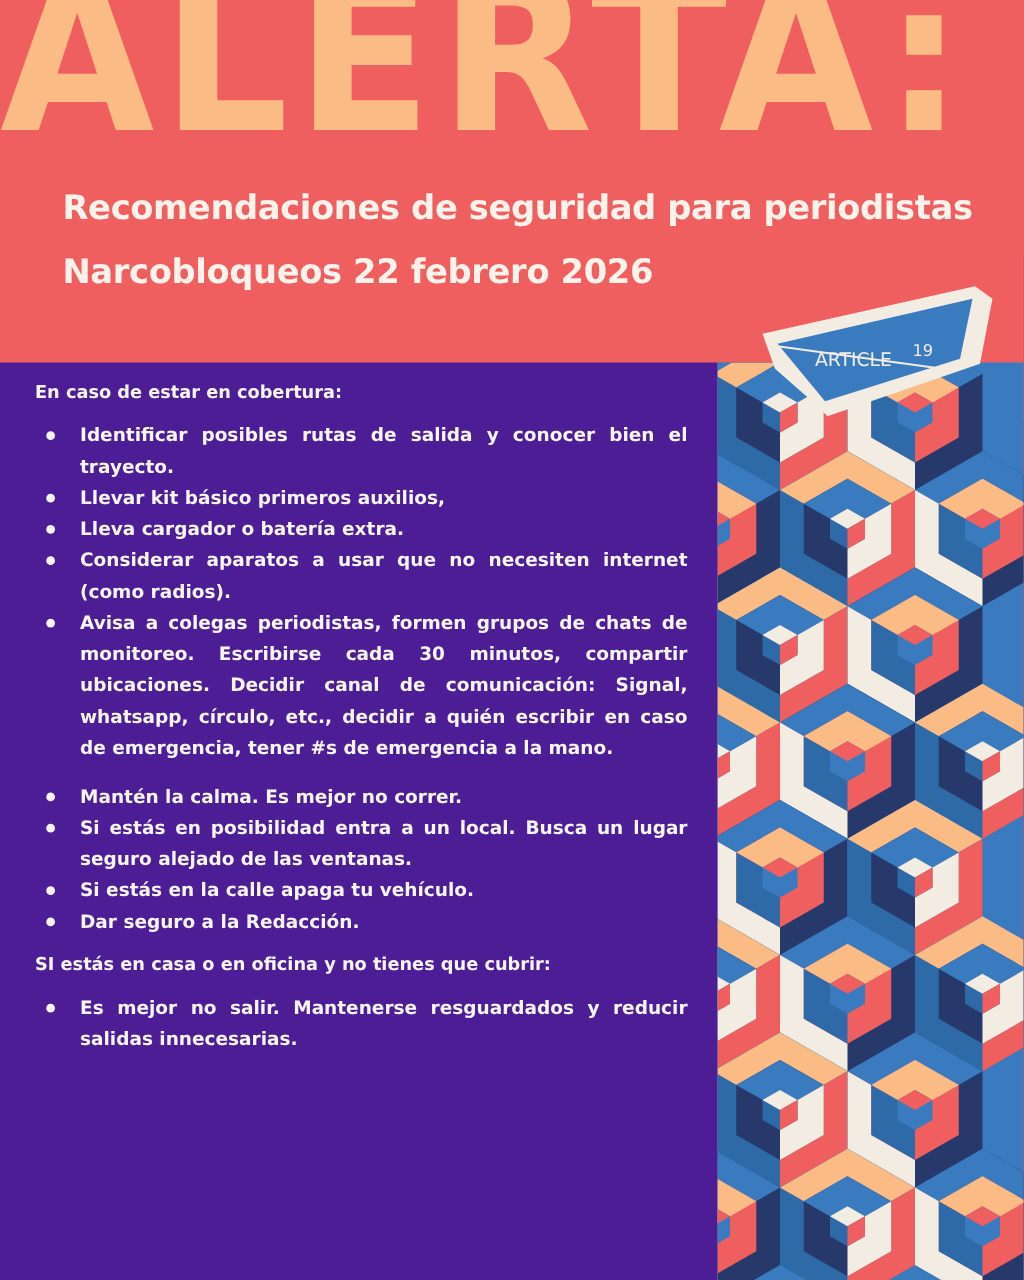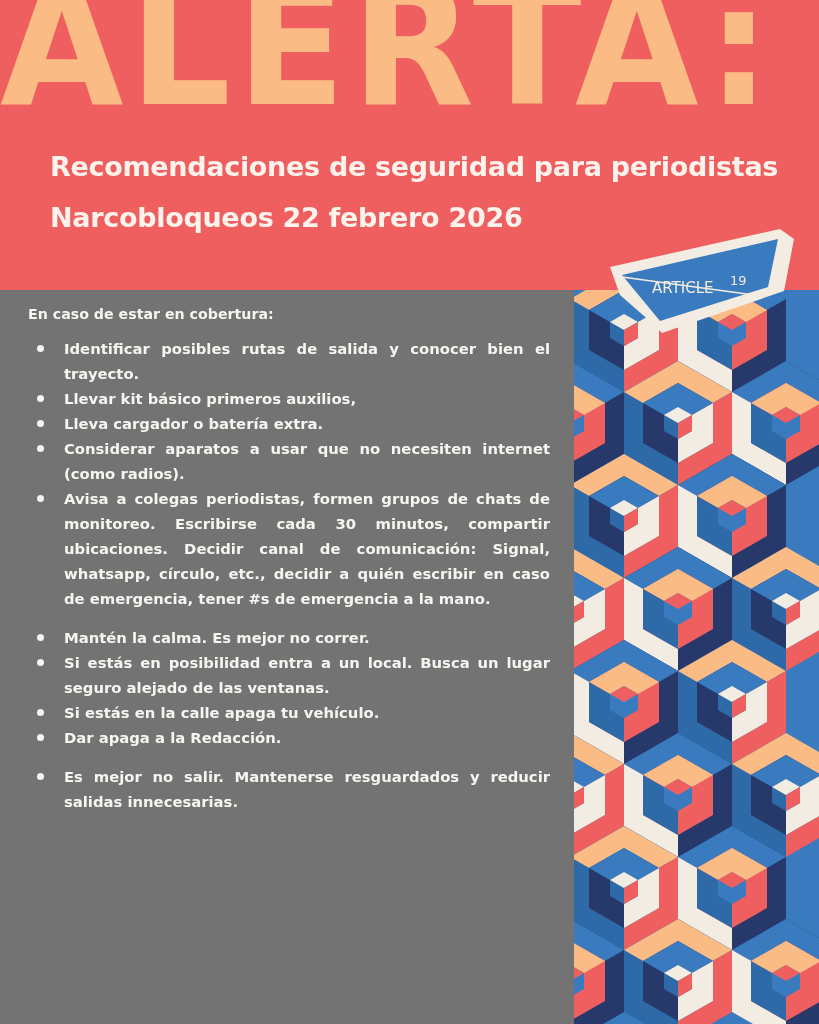--- a/index.html
+++ b/index.html
@@ -5,21 +5,21 @@
   * { box-sizing: border-box; margin: 0; padding: 0; }
   html, body { width: 819px; height: 1024px; overflow: hidden; }
   body { font-family: "Liberation Sans", "DejaVu Sans", sans-serif; background: #ef5d5d; position: relative; }
 
   .header { position: absolute; left: 0; top: 0; width: 819px; height: 336px; background: #ef5f5f; overflow: hidden; }
   .alerta { position: absolute; left: 0; top: -38px; font-family: "DejaVu Sans", sans-serif; font-weight: bold; font-size: 168px; letter-spacing: 6px; color: #fbbb85; line-height: 1; transform: scaleX(0.95); transform-origin: left top; white-space: nowrap; }
   .subtitle { position: absolute; left: 50px; color: #fdf3ec; font-weight: bold; font-size: 27px; font-family: "DejaVu Sans", sans-serif; letter-spacing: -0.3px; }
   .subtitle.l1 { top: 151px; }
   .subtitle.l2 { top: 202px; }
 
-  .main { position: absolute; left: 0; top: 290px; width: 574px; height: 734px; background: #737373; padding: 16px 24px 0 28px; color: #f6f5ef; font-family: "DejaVu Sans", sans-serif; }
+  .main { position: absolute; left: 0; top: 290px; width: 574px; height: 734px; background: #4c1d95; padding: 16px 24px 0 28px; color: #f6f5ef; font-family: "DejaVu Sans", sans-serif; }
   .section-title { font-weight: bold; font-size: 14.2px; margin-bottom: 14px; }
   ul.items { list-style: none; margin: 0 0 14px 0; }
   ul.items li { position: relative; padding-left: 36px; font-weight: bold; font-size: 14.8px; line-height: 25px; text-align: justify; }
   ul.items li::before { content: ""; position: absolute; left: 9px; top: 9px; width: 7px; height: 7px; border-radius: 50%; background: #f6f5ef; }
 
   .pattern { position: absolute; left: 574px; top: 290px; width: 245px; height: 734px; background: #3a7bbf; overflow: hidden; }
   .badge { position: absolute; left: 608px; top: 225px; width: 190px; height: 112px; }
 </style>
 </head>
 <body>
@@ -39,24 +39,25 @@
       <li>Lleva cargador o batería extra.</li>
       <li>Considerar aparatos a usar que no necesiten internet (como radios).</li>
       <li>Avisa a colegas periodistas, formen grupos de chats de monitoreo. Escribirse cada 30 minutos, compartir ubicaciones. Decidir canal de comunicación: Signal, whatsapp, círculo, etc., decidir a quién escribir en caso de emergencia, tener #s de emergencia a la mano.</li>
     </ul>
   </div>
   <div>
     <ul class="items">
       <li>Mantén la calma. Es mejor no correr.</li>
       <li>Si estás en posibilidad entra a un local. Busca un lugar seguro alejado de las ventanas.</li>
       <li>Si estás en la calle apaga tu vehículo.</li>
-      <li>Dar apaga a la Redacción.</li>
+      <li>Dar seguro a la Redacción.</li>
     </ul>
   </div>
   <div>
+    <div class="section-title">SI estás en casa o en oficina y no tienes que cubrir:</div>
     <ul class="items">
       <li>Es mejor no salir. Mantenerse resguardados y reducir salidas innecesarias.</li>
     </ul>
   </div>
 </div>
 
 <div class="pattern">
   <svg width="245" height="734" viewBox="0 0 245 734" xmlns="http://www.w3.org/2000/svg">
     <defs>
       <g id="hex">

